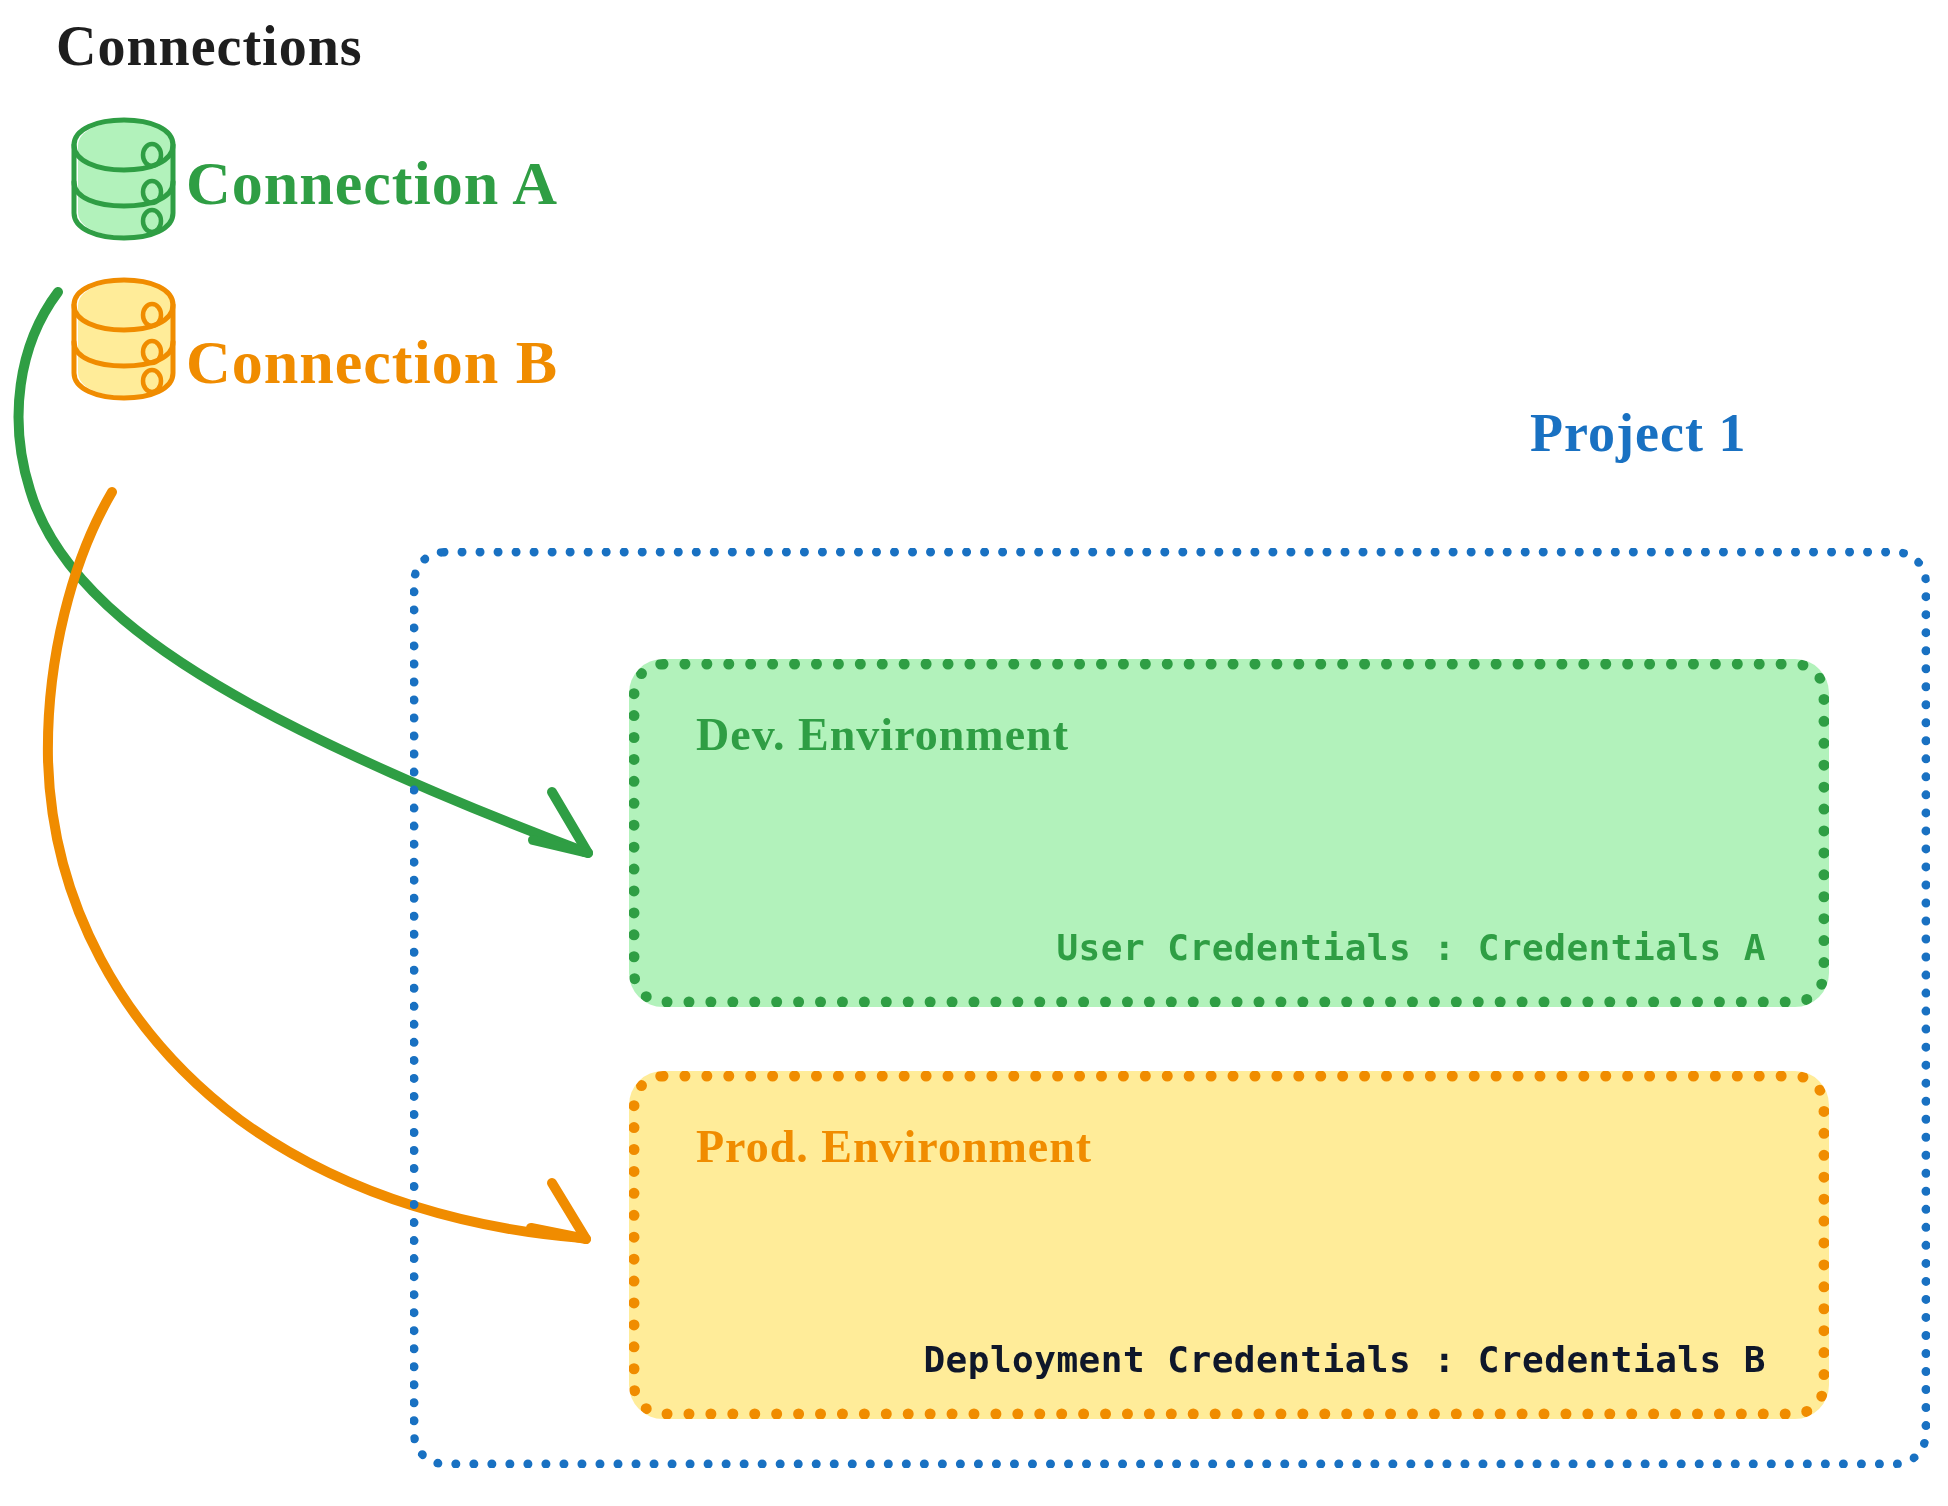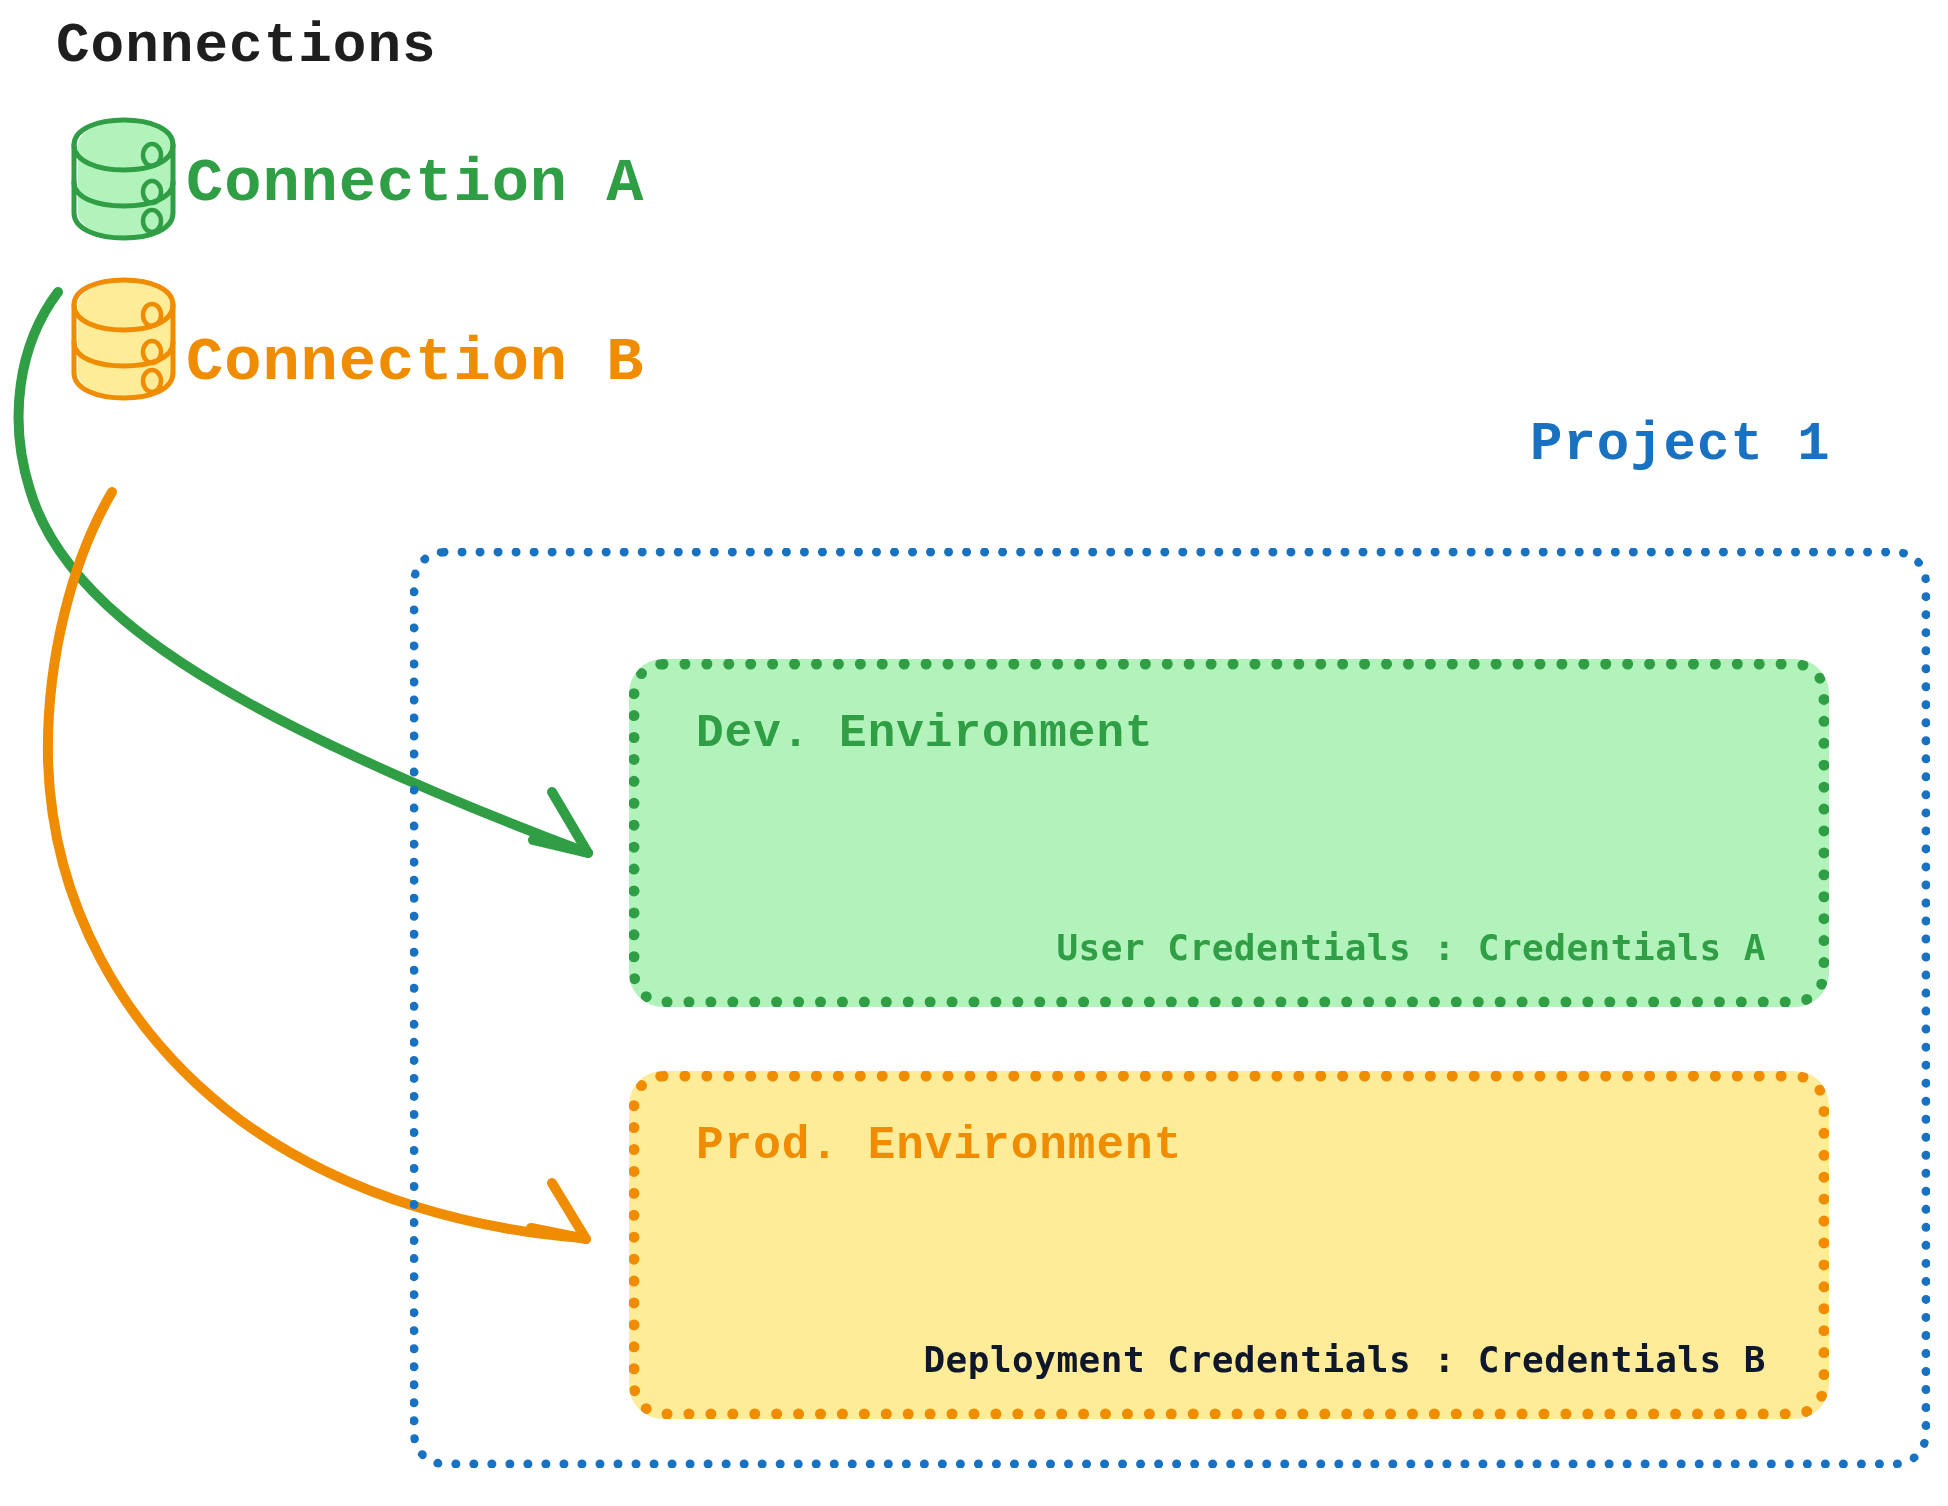--- a/index.html
+++ b/index.html
@@ -18,21 +18,21 @@
     overflow: hidden;
   }
   #svg-layer {
     position: absolute;
     left: 0;
     top: 0;
     width: 1948px;
     height: 1506px;
   }
   .hand {
-    font-family: Liberation Mono, monospace;
+    font-family: Liberation Serif, serif;
     font-weight: 700;
     letter-spacing: 1px;
   }
   .mono {
     font-family: "DejaVu Sans Mono", monospace;
     font-weight: 700;
     letter-spacing: 0.5px;
   }
   
   #connections-title {
@@ -58,21 +58,21 @@
     left: 186px;
     top: 307px;
     color: #f08c00;
     margin-top: 20px;
   }
 
   
   #project-title {
     position: absolute;
     left: 1530px;
-    top: 414px;
+    top: 402px;
     font-size: 54px;
     color: #1971c2;
     white-space: nowrap;
   }
   #project-box {
     position: absolute;
     left: 410px;
     top: 548px;
     width: 1520px;
     height: 920px;

